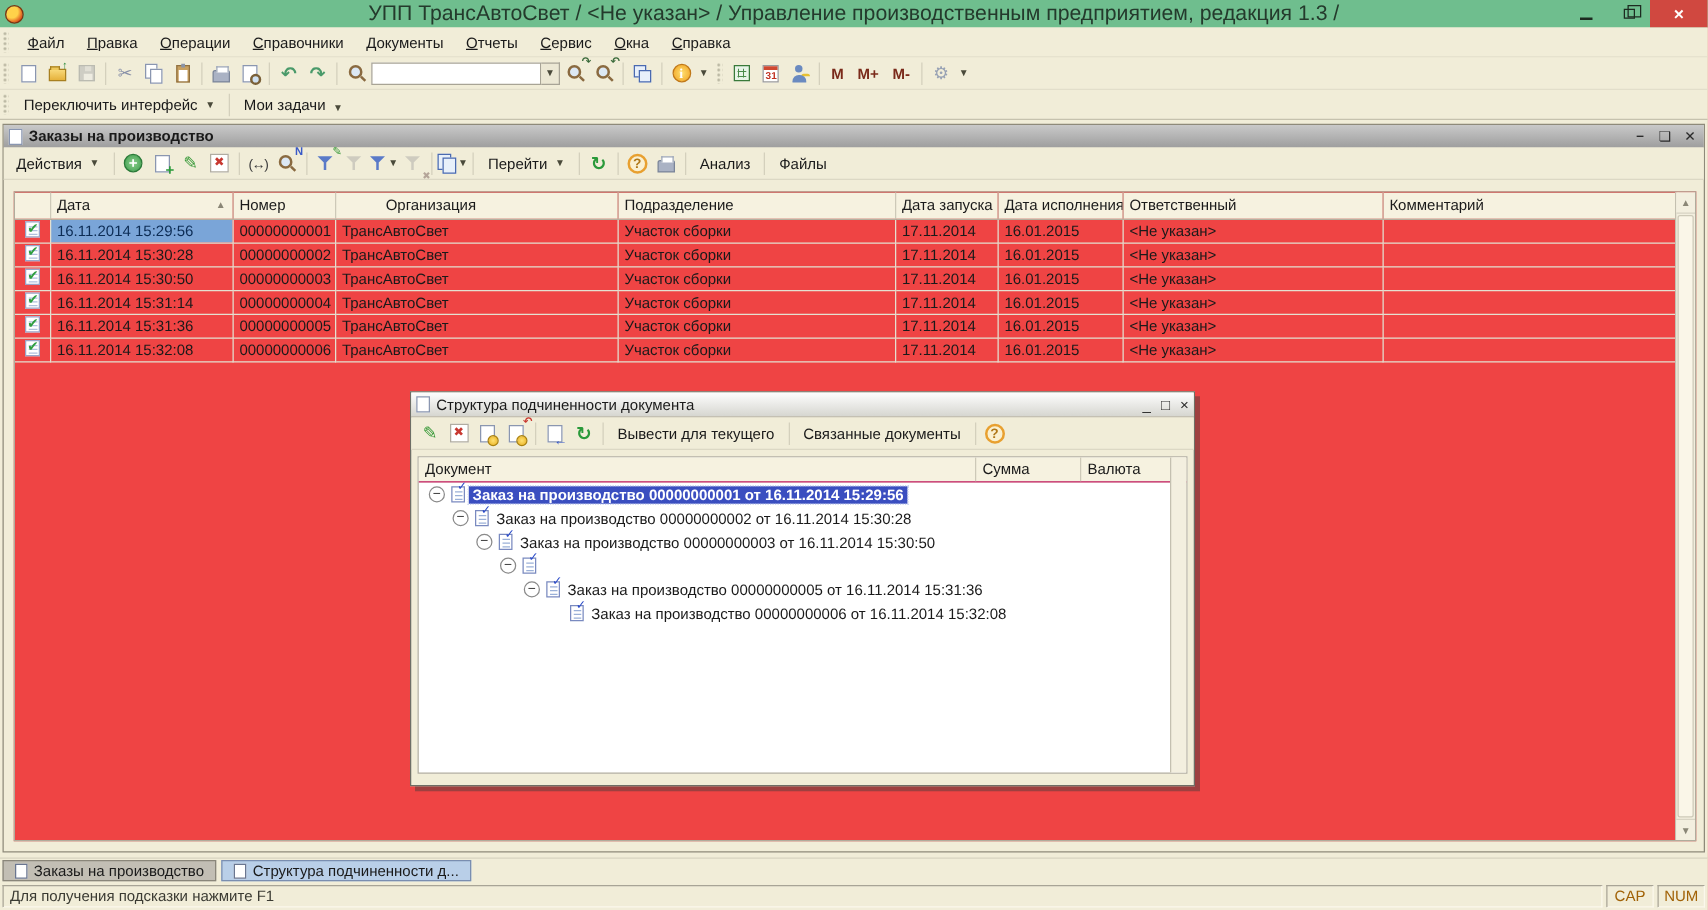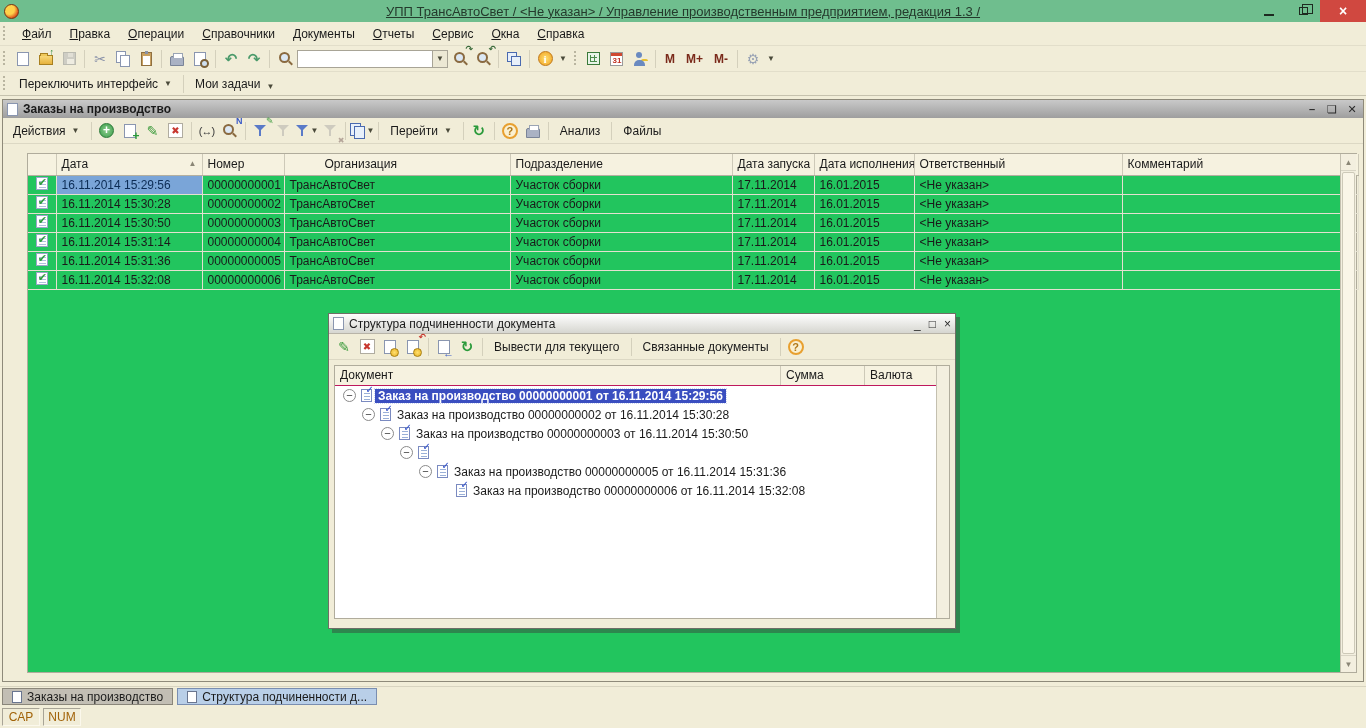--- a/index.html
+++ b/index.html
@@ -6,21 +6,21 @@
   html,body { width:1366px; height:728px; overflow:hidden;
     font-family:"Liberation Sans","DejaVu Sans",sans-serif; font-size:12px; color:#1a1a1a;
     background:#f1edd8;
   }
   
   #titlebar { position:absolute; top:0; left:0; right:0; height:22px; background:#6fbe8e;
     display:flex; align-items:center; padding:0 0 0 4px; }
   #app-logo { width:15px; height:15px; border-radius:50%;
     background:radial-gradient(circle at 35% 35%, #ffd24a 0 40%, #e05a1e 72%, #a03010 100%);
     border:1px solid #7a3410; flex:none; }
-  #app-title { position:absolute; left:0; right:0; text-align:center; font-size:13px; color:#243a2c;text-decoration:underline; }
+  #app-title { position:absolute; left:0; right:0; text-align:center; font-size:17px; color:#243a2c; }
   #win-controls { position:absolute; right:0; top:0; height:22px; display:flex; align-items:stretch; }
   .wc { width:34px; display:flex; align-items:center; justify-content:center; color:#1d2a20; font-size:13px; cursor:default; }
   .wc-min i { display:block; width:10px; height:0; border-bottom:2px solid #1d2a20; margin-top:7px; }
   .wc-restore i { position:relative; display:block; width:9px; height:8px; border:1px solid #1d2a20; background:transparent; }
   .wc-restore i::before { content:""; position:absolute; left:2px; top:-4px; width:9px; height:8px; border:1px solid #1d2a20; }
   .wc-close { width:46px; background:#d04840; color:#fff; font-size:14px; font-weight:bold; }
   
   #menubar { position:absolute; top:22px; left:0; right:0; height:24px; background:#f1edd8;
     border-bottom:1px solid #e2deca; display:flex; align-items:center; gap:2px; padding-left:2px; }
   .grip { width:5px; height:70%; margin-right:4px;
@@ -105,21 +105,21 @@
   .i-docgo { position:relative; width:12px; height:14px; background:#fff; border:1px solid #8a96b0; }
   .i-docgo::after { content:"←"; position:absolute; right:-5px; bottom:-6px; color:#3a5ac8; font-weight:bold; font-size:11px; }
   
   #workspace { position:absolute; top:96px; left:0; right:0; bottom:42px; background:#f1edd8; }
   #orders-window { position:absolute; top:3px; left:2px; right:2px; bottom:4px; background:#f1edd8; border:1px solid #8e8a7a; }
   #orders-titlebar { height:18px; background:linear-gradient(#c9c9c9,#9e9e9e); display:flex; align-items:center; gap:5px; padding:0 4px; font-weight:bold; }
   .mdi-controls { margin-left:auto; display:flex; gap:6px; align-items:center; color:#2a2a2a; font-size:11px; }
   .mdi-controls span { width:14px; text-align:center; }
   #orders-toolbar { height:26px; border-bottom:1px solid #dcd8c4; padding-left:3px; gap:1px; }
   
-  #table-wrap { position:absolute; top:53px; left:8px; right:6px; bottom:8px; background:#22c55e; border:1px solid #b0ac9c;margin-left:16px; }
+  #table-wrap { position:absolute; top:53px; left:8px; right:6px; bottom:8px; background:#ef4444; border:1px solid #b0ac9c; }
   #orders-table { border-collapse:collapse; table-layout:fixed; width:1330px; }
   #orders-table th { background:#f6f2e0; border-right:1px solid #cdc9b8; border-bottom:1px solid #b4b0a0;
     font-weight:normal; text-align:left; padding:2px 5px; height:21px; white-space:nowrap; overflow:hidden; }
   #orders-table td { border-right:1px solid #e4e0d0; border-bottom:1px solid #e4e0d0; padding:1px 5px; height:19px;
     white-space:nowrap; overflow:hidden; }
   #orders-table td.icon-cell { text-align:center; padding:1px 2px; }
   #orders-table td.sel { background:#7aa5d8; color:#0c2c55; }
   .sort-ind { float:right; color:#8a8676; font-size:8px; margin-top:2px; }
   .i-docrow { display:inline-block; width:12px; height:13px; background:#fff; border:1px solid #9aa4c8; position:relative; }
   .i-docrow::before { content:""; position:absolute; left:2px; top:3px; width:7px; height:1px; background:#b0c0dd; box-shadow:0 3px 0 #b0c0dd,0 6px 0 #b0c0dd; }
@@ -553,15 +553,16 @@
     <span class="task-tab">
       <span class="tab-doc"></span>
       <span>Заказы на производство</span>
     </span>
     <span class="task-tab active">
       <span class="tab-doc"></span>
       <span>Структура подчиненности д...</span>
     </span>
   </div>
 <div id="statusbar">
+  <span id="status-hint" class="inset">Для получения подсказки нажмите F1</span>
   <span class="inset kbd-ind">CAP</span>
   <span class="inset kbd-ind">NUM</span>
 </div>
 
 </body></html>

